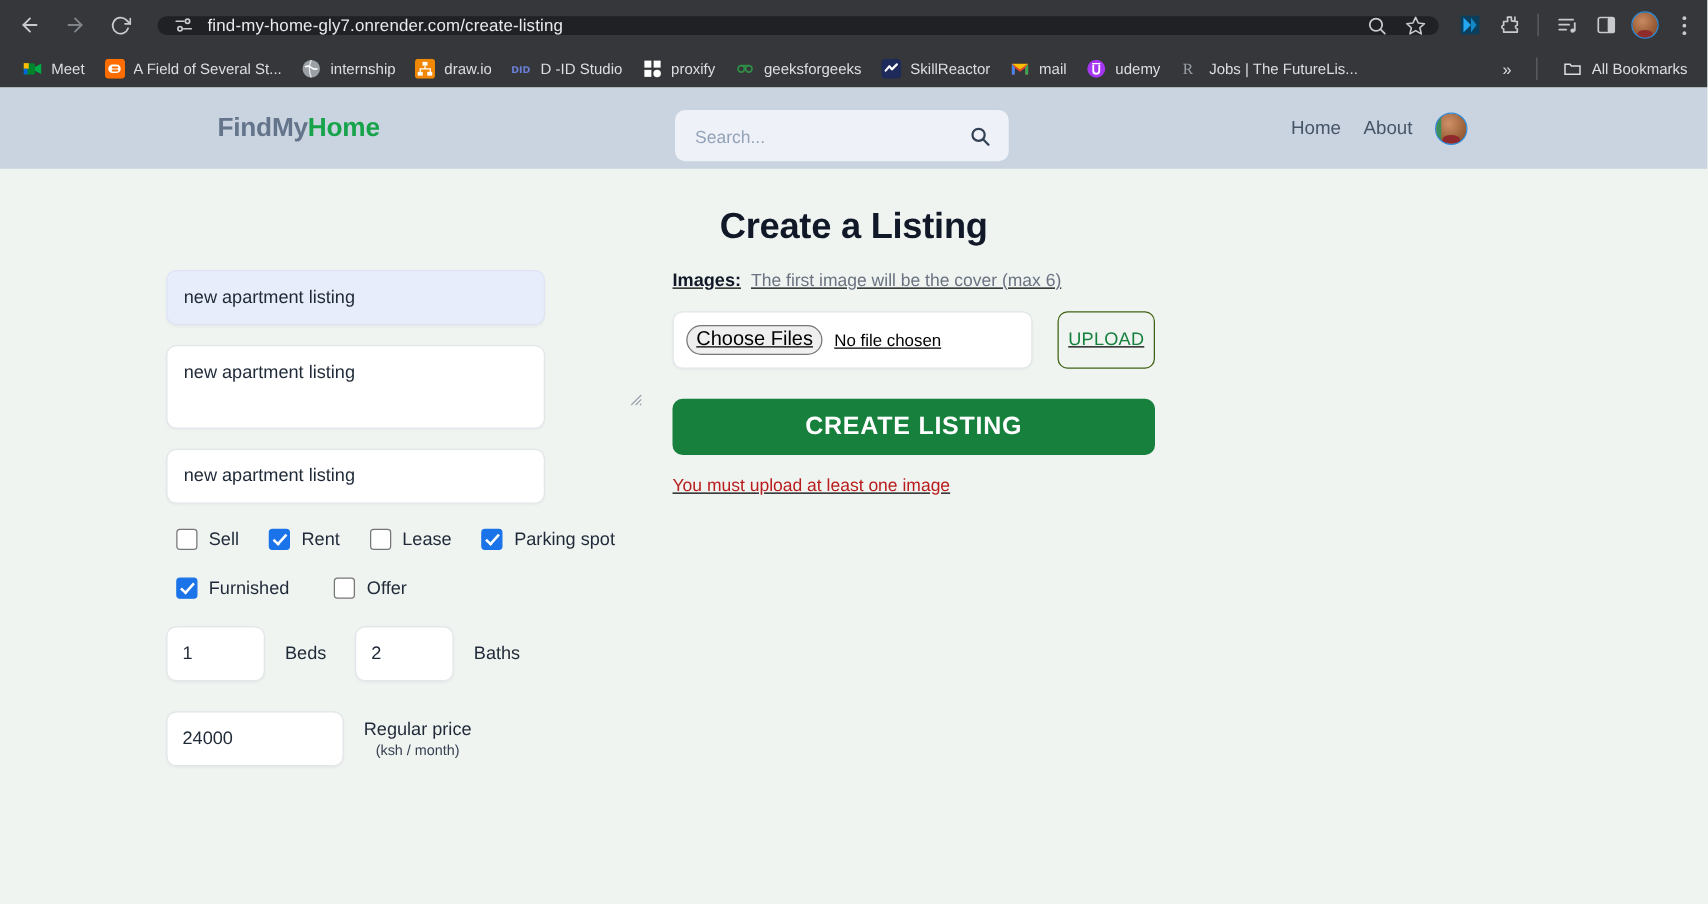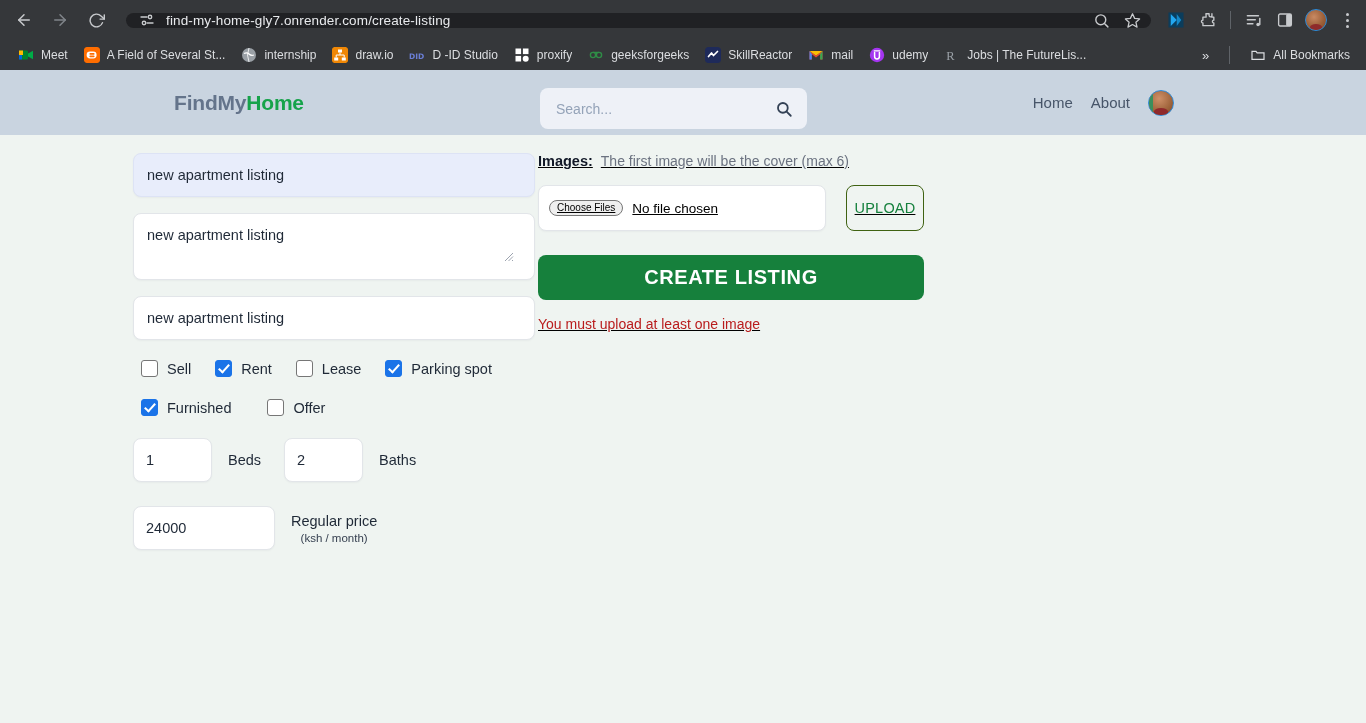--- a/index.html
+++ b/index.html
@@ -238,21 +238,21 @@
     width: 1100px;
     margin: 0 auto;
     padding-top: 18px;
     display: flex;
     gap: 22px;
   }
   #left-col { width: 383px; padding-left: 0; }
   #right-col { width: 386px; text-decoration: underline; }
 
   .txt-field {
-    width: 402px;
+    width: 303px;
     border: 1px solid #e2e5e9;
     border-radius: 8px;
     background: #ffffff;
     font-family: "Liberation Sans", sans-serif;
     font-size: 14.5px;
     color: #1f2937;
     padding: 0 13px;
     height: 44px;
     outline: none;
     display: block;
@@ -351,21 +351,21 @@
     display: flex;
     align-items: center;
     padding: 0 10px;
     box-shadow: 0 1px 2px rgba(16,24,40,.04);
   }
   #choose-files-btn {
     border: 1px solid #767676;
     background: #efefef;
     border-radius: 12px;
     font-family: "Liberation Sans", sans-serif;
-    font-size: 10px;
+    font-size: 16px;
     color: #000;
     padding: 1px 7px;
     line-height: 1.2;
   }
   #no-file-text { font-size: 13.5px; color: #000; margin-left: 9px; }
   #upload-btn {
     width: 78px;
     border: 1px solid #3f6212;
     border-radius: 8px;
     background: transparent;
@@ -620,20 +620,21 @@
     <span id="search-icon-btn">
       <svg width="18" height="18" viewBox="0 0 24 24" fill="none" stroke="currentColor" stroke-width="2.4" stroke-linecap="round">
           <circle cx="10.5" cy="10.5" r="6.5"></circle>
           <line x1="15.5" y1="15.5" x2="21" y2="21"></line>
         </svg>
     </span>
   </form>
 </div>
 
 <div id="main">
+  <h1 id="page-title">Create a Listing</h1>
 
   <div id="form-area">
 
     <div id="left-col">
 
       <input id="name-field" class="txt-field" type="text" value="new apartment listing" style="">
 
       <div class="ta-wrap">
         <textarea id="desc-field" class="txt-field" style="">new apartment listing</textarea>
         <svg class="textarea-grip" viewBox="0 0 12 12" style="bottom:18px">

